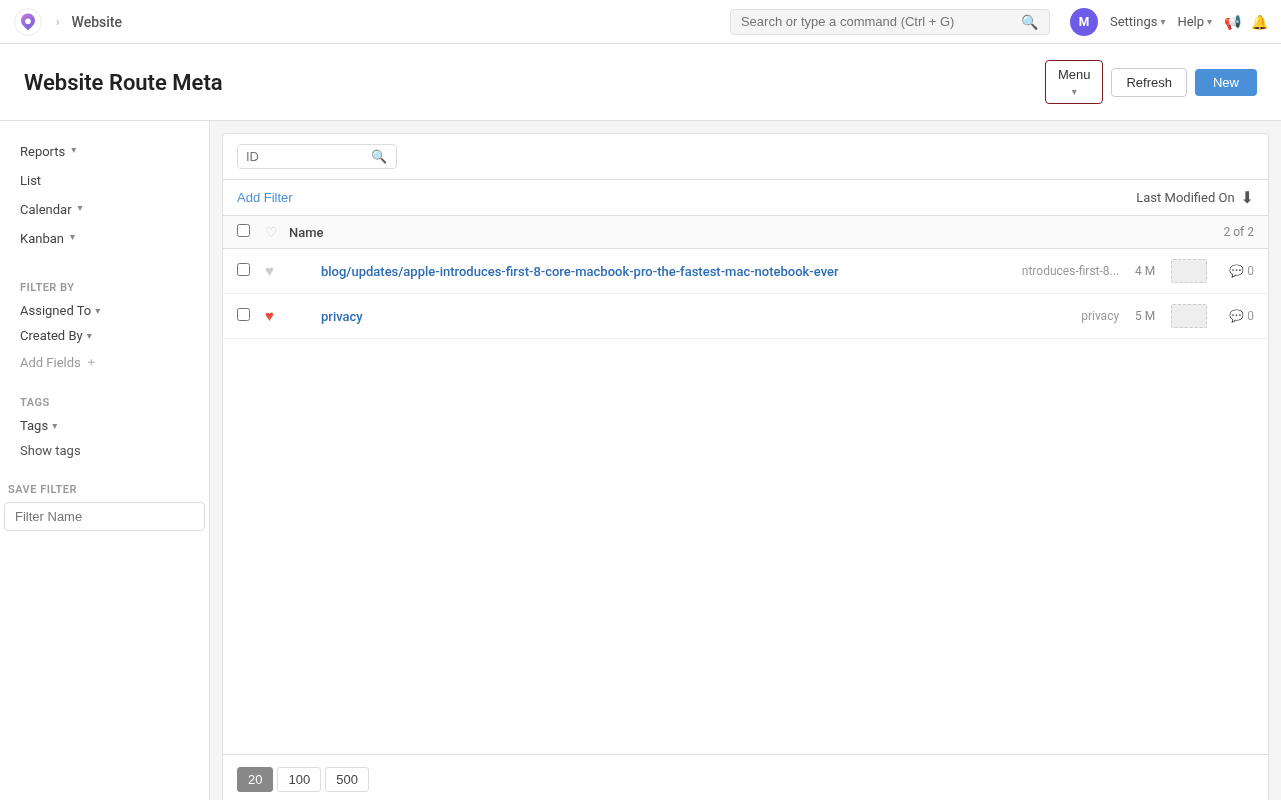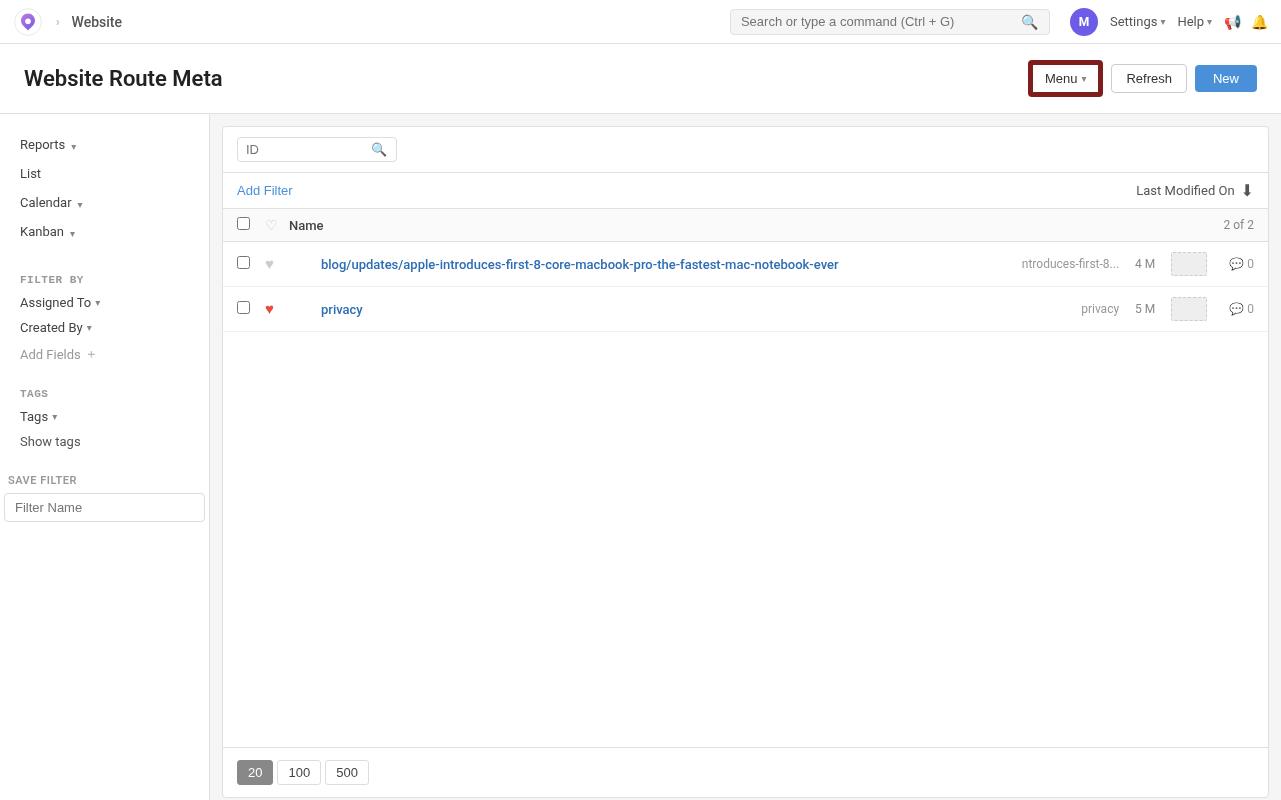--- a/index.html
+++ b/index.html
@@ -36,23 +36,23 @@
     .top-nav-icons { display: flex; align-items: center; gap: 10px; color: #777; }
 
     
     .page-header {
       background: #fff; border-bottom: 1px solid #e0e0e0;
       padding: 16px 24px; display: flex; align-items: center; justify-content: space-between;
     }
     .page-title { font-size: 22px; font-weight: 600; color: #222; }
     .page-header-actions { display: flex; gap: 8px; align-items: center; }
     .btn-menu {
-      background: #fff; border: 5px solid #7f1d1d; border-radius: 4px;
+      background: #fff; border: 1px solid #7f1d1d; border-radius: 4px;
       padding: 6px 12px; font-size: 13px; cursor: pointer; color: #333;
-      display: flex; align-items: center; gap: 4px;
+      display: flex; align-items: center; gap: 4px; flex-direction: column;
     }
     .btn-refresh {
       background: #fff; border: 1px solid #ccc; border-radius: 4px;
       padding: 6px 14px; font-size: 13px; cursor: pointer; color: #333;
     }
     .btn-new {
       background: #4a90d9; border: none; border-radius: 4px;
       padding: 6px 18px; font-size: 13px; cursor: pointer; color: #fff; font-weight: 500;
     }
 
@@ -60,25 +60,25 @@
     .main-layout { display: flex; height: calc(100vh - 44px - 60px); }
 
     
     .sidebar {
       width: 210px; background: #fff; border-right: 1px solid #e0e0e0;
       padding: 16px 0; flex-shrink: 0;
     }
     .sidebar-nav { margin-bottom: 20px; }
     .sidebar-nav-item {
       padding: 7px 20px; font-size: 13px; color: #444; cursor: pointer;
-      display: flex; align-items: flex-end; gap: 6px;
+      display: flex; align-items: flex-start; gap: 6px;
     }
     .sidebar-section-label {
       font-size: 11px; font-weight: 600; color: #999; text-transform: uppercase;
-      padding: 8px 20px 4px; letter-spacing: 0.5px; font-family: Liberation Mono, monospace;
+      padding: 8px 20px 4px; letter-spacing: 0.5px;
     }
     .sidebar-filter-item {
       padding: 5px 20px; font-size: 13px; color: #444; cursor: pointer;
       display: flex; align-items: center; gap: 4px;
     }
     .sidebar-add-fields {
       padding: 5px 20px; font-size: 13px; color: #999; cursor: pointer;
       display: flex; align-items: center; gap: 4px;
     }
     .sidebar-tags-section { margin-top: 12px; }

